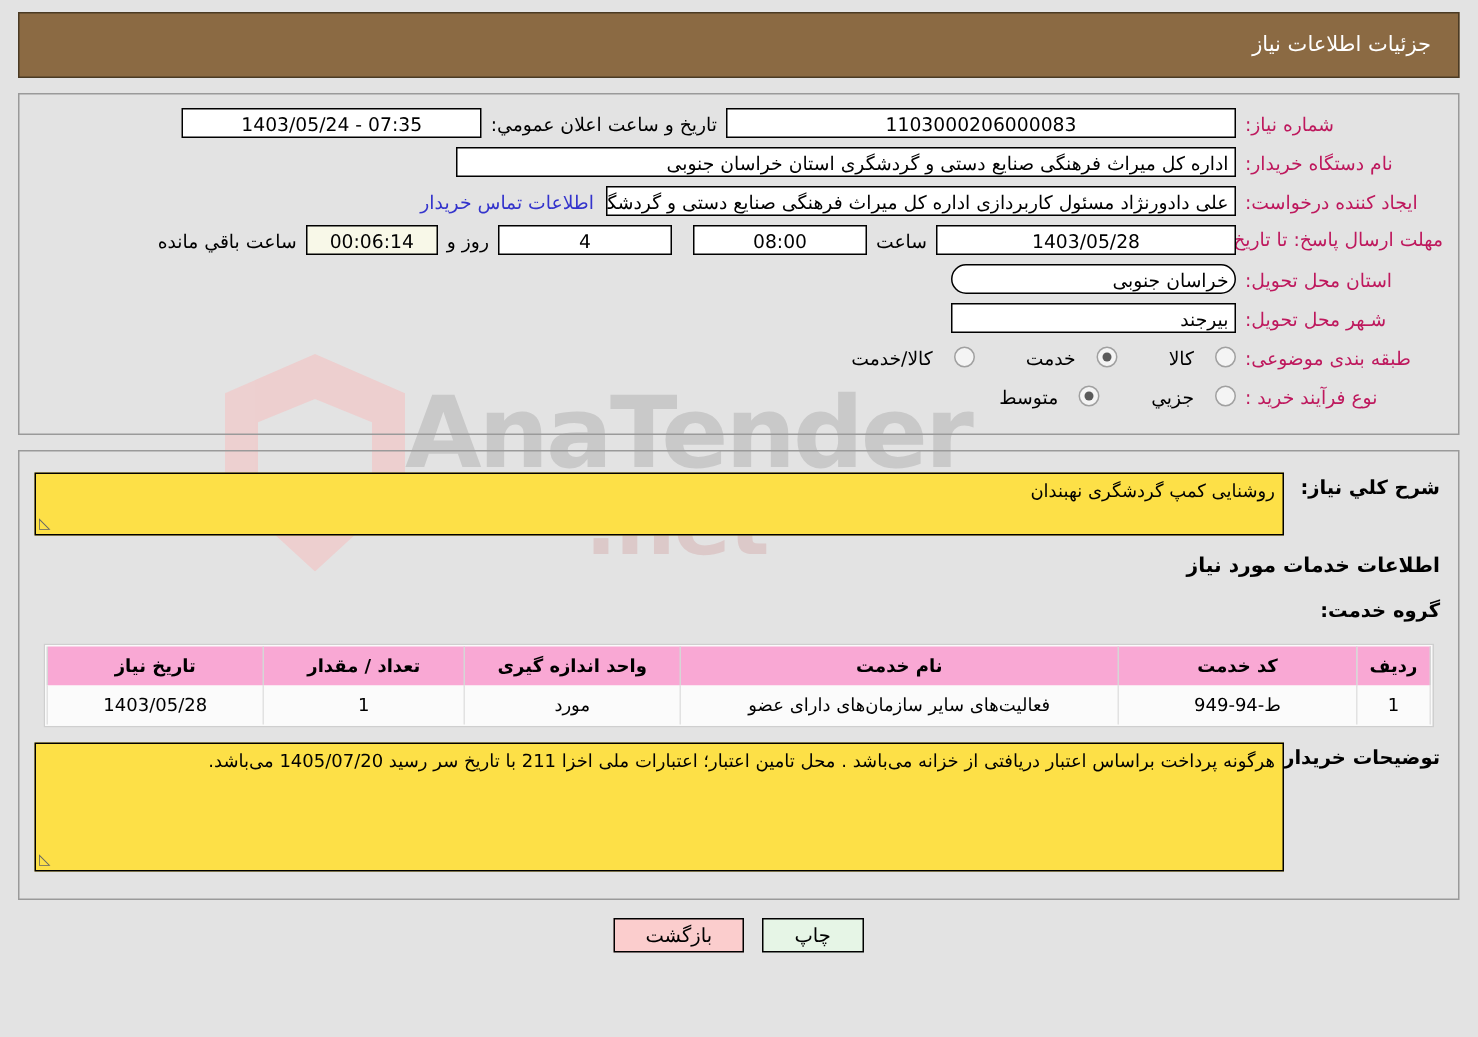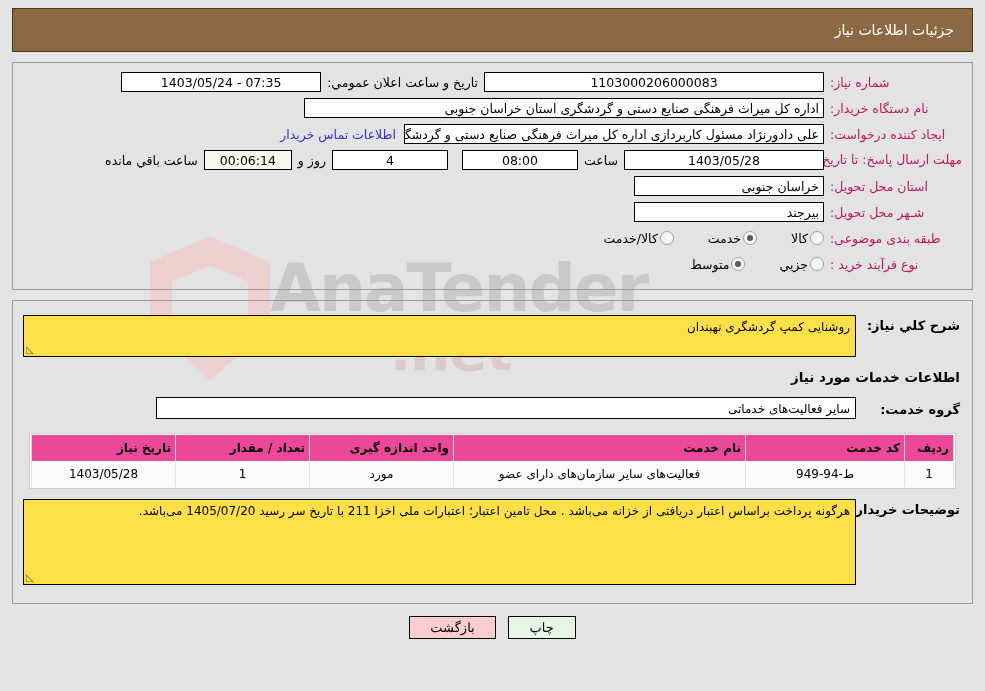--- a/index.html
+++ b/index.html
@@ -133,21 +133,21 @@
   .fld.rt { text-align: right; }
   .fld.cream { background: #f8f8e8; }
 
   .w-need   { width: 340px; }
   .w-org    { width: 520px; }
   .w-creator{ width: 420px; }
   .w-date   { width: 200px; }
   .w-time   { width: 116px; }
   .w-days   { width: 116px; }
   .w-count  { width: 88px; }
-  .w-prov   { width: 190px; }
+  .w-prov   { width: 190px; border-radius: 10px; }
   .w-city   { width: 190px; }
 
   .inline-lbl {
     font-size: 12.5px;
     padding: 0 6px;
     white-space: nowrap;
   }
   .link {
     color: #3333cc;
     font-size: 12.5px;
@@ -159,21 +159,21 @@
   
   .radio-group {
     display: flex;
     align-items: center;
     direction: rtl;
     gap: 4px;
   }
   .radio-item {
     display: flex;
     align-items: center;
-    gap: 2px;
+    gap: 14px;
     margin-left: 30px;
   }
   .radio {
     width: 12px;
     height: 12px;
     border-radius: 50%;
     border: 1px solid #a0a0a0;
     background: #f4f4f4;
     display: inline-block;
     position: relative;
@@ -269,27 +269,27 @@
     background: #fafafa;
     padding: 1px;
   }
   table.items {
     width: 100%;
     border-collapse: collapse;
     direction: rtl;
     font-size: 12px;
   }
   table.items th {
-    background: #ec4899;
+    background: #f9a8d4;
     color: #000;
     font-weight: bold;
     height: 26px;
     border-left: 1px solid #d6d6d6;
     border-right: 1px solid #d6d6d6;
-    text-align: right;
+    text-align: center;
     font-size: 12px;
     padding: 0 4px;
   }
   table.items td {
     background: #fbfbfb;
     height: 26px;
     border-left: 1px solid #e2e2e2;
     border-right: 1px solid #e2e2e2;
     text-align: center;
     padding: 0 4px;
@@ -418,21 +418,20 @@
       <div class="ta">
         <div class="body">روشنایی کمپ گردشگری نهبندان</div>
         <span class="grip">◿</span>
       </div>
     </div>
 
     <div class="sec-head">اطلاعات خدمات مورد نیاز</div>
 
     <div class="grp-row">
       <span class="sec-lbl">گروه خدمت:</span>
-      <span class="grp-fld">سایر فعالیت‌های خدماتی</span>
     </div>
 
     <div class="tbl-wrap">
       <table class="items">
         <thead>
           <tr>
             <th class="c-idx">ردیف</th>
             <th class="c-code">کد خدمت</th>
             <th class="c-name">نام خدمت</th>
             <th class="c-unit">واحد اندازه گیری</th>

